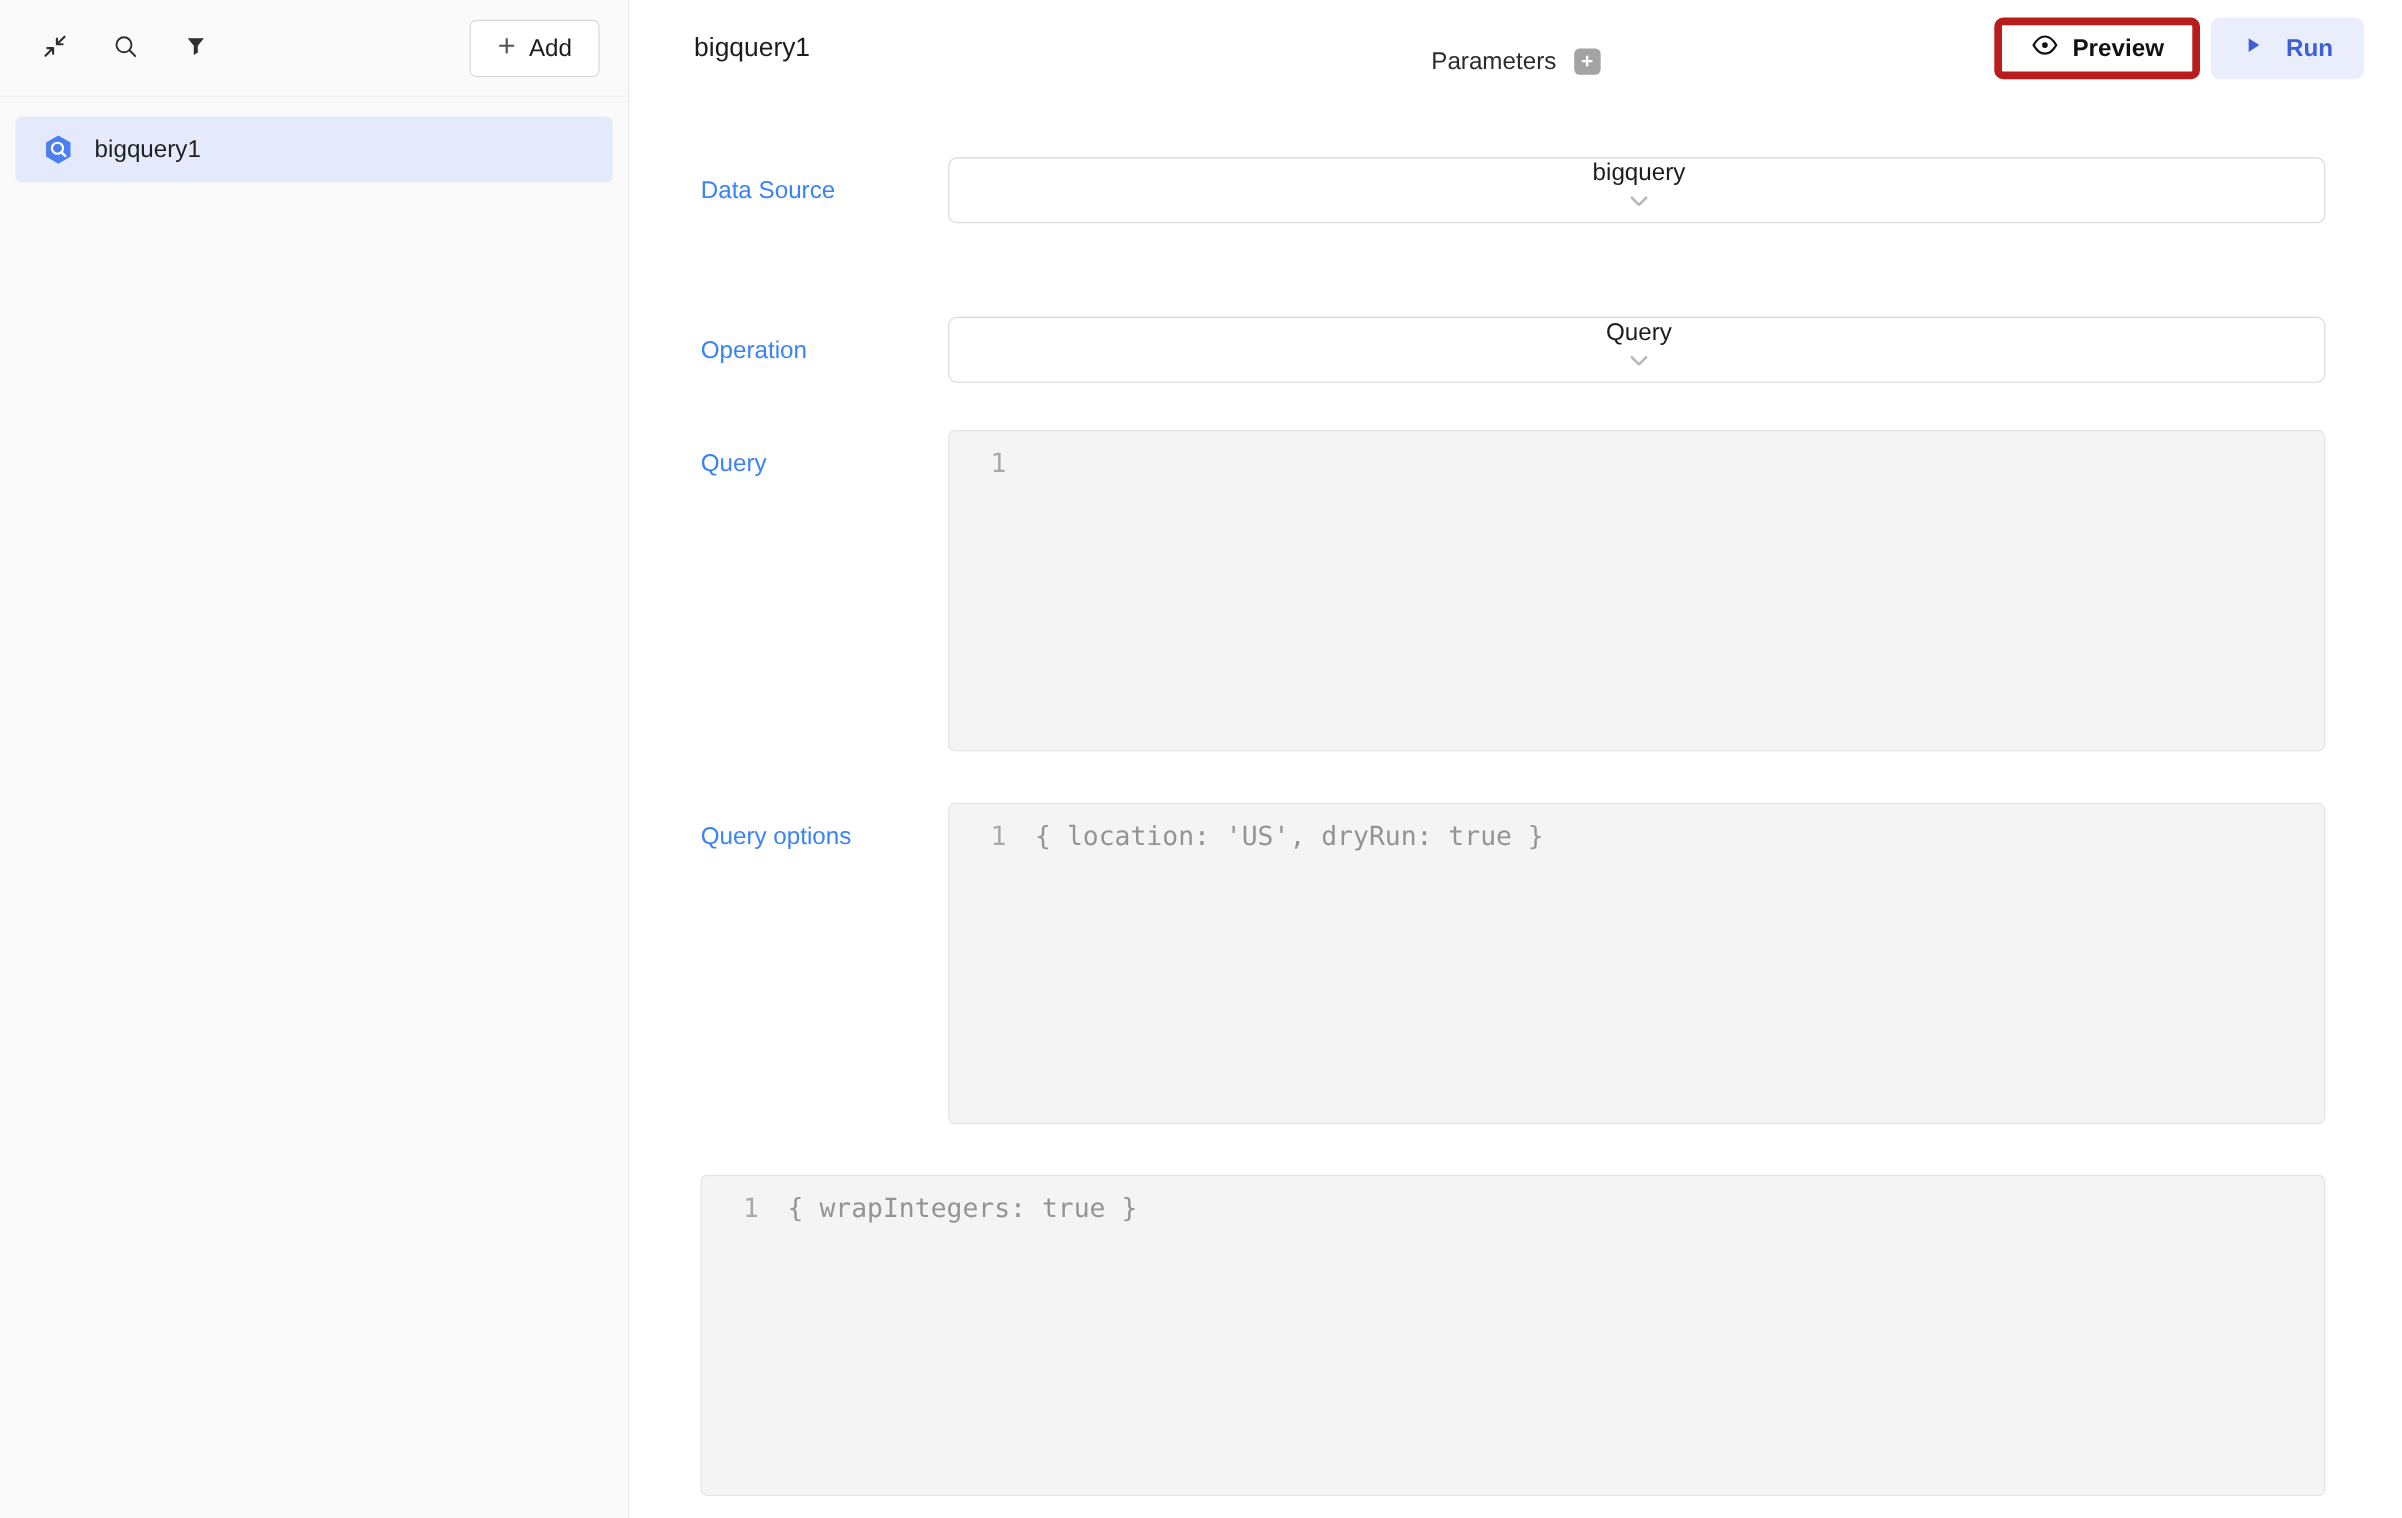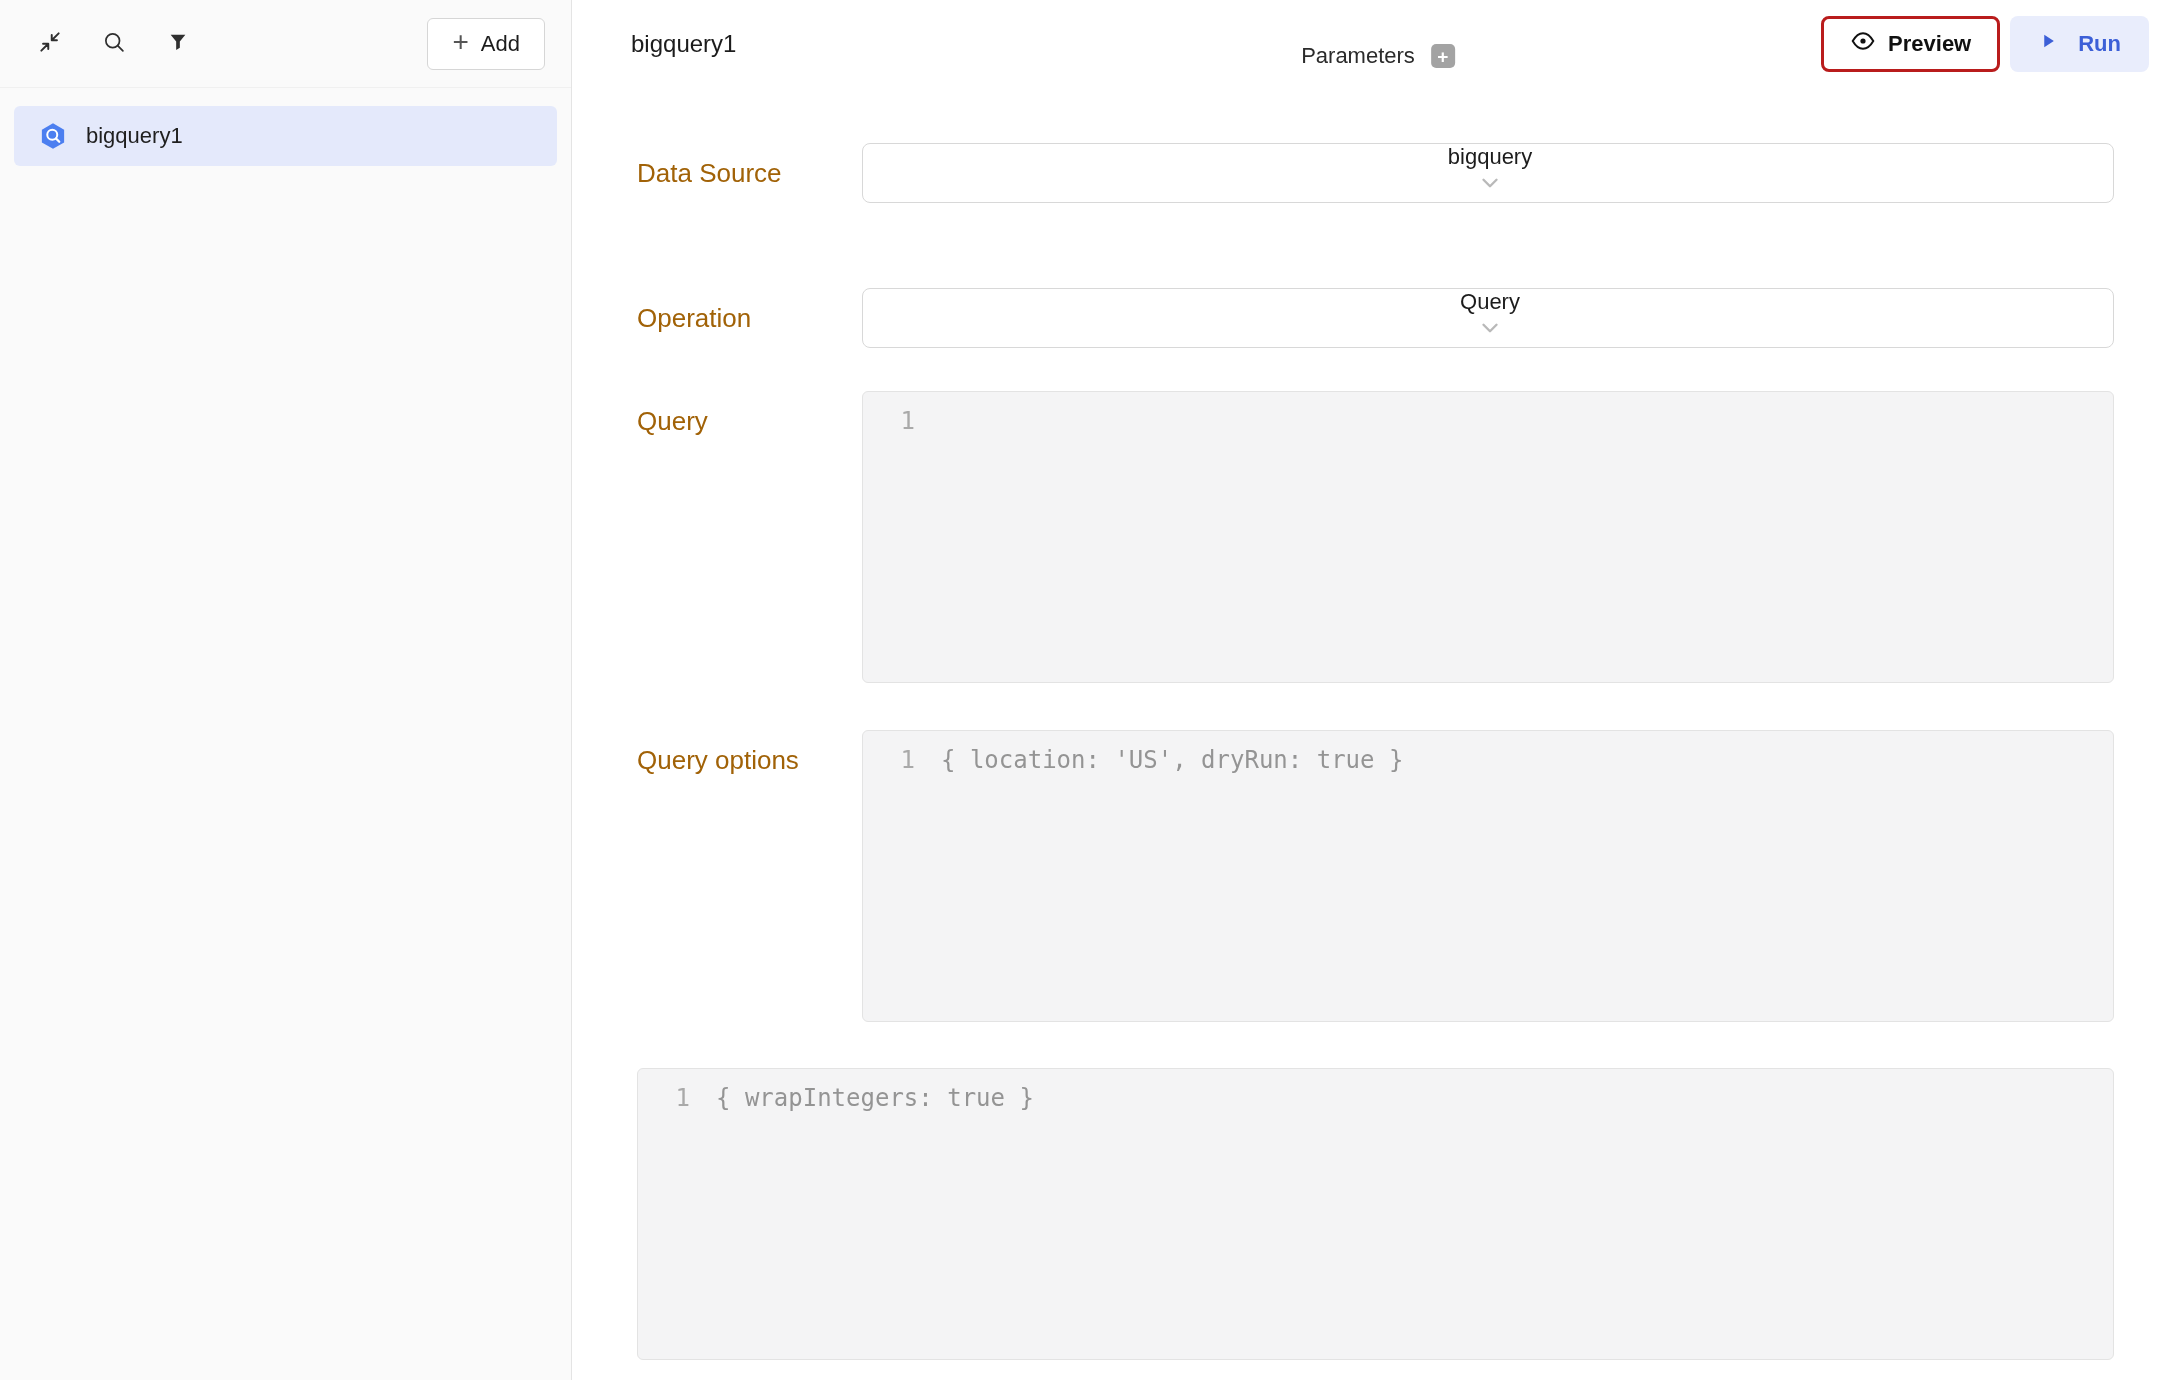--- a/index.html
+++ b/index.html
@@ -23,27 +23,27 @@
 
   
   .main { flex:1; display:flex; flex-direction:column; background:#fff; }
   .main-header { height:88px; min-height:88px; display:flex; align-items:center; padding:0 35px 0 59px; position:relative; }
   .main-title { font-size:24px; font-weight:500; color:#1c1c1c; }
   .params { position:absolute; left:50%; transform:translateX(-50%); display:flex; align-items:center; gap:16px;margin-top:24px; }
   .params-label { font-size:22px; font-weight:500; color:#2b2b2b; }
   .params-add { width:24px; height:24px; border-radius:5px; background:#a3a3a3; color:#fff; font-size:19px; line-height:1; display:flex; align-items:center; justify-content:center; font-weight:600; cursor:pointer; }
   .header-actions { margin-left:auto; display:flex; gap:10px; }
   .btn { height:56px; border-radius:8px; display:flex; align-items:center; gap:12px; font-size:22px; font-weight:600; cursor:pointer; font-family:inherit; }
-  .btn-preview { padding:0 26px; border:3px solid #b91c1c; background:#ffffff; color:#111111;text-align:right; }
+  .btn-preview { padding:0 26px; border:7px solid #b91c1c; background:#ffffff; color:#111111;text-align:right; }
   .btn-run { padding:0 28px; border:none; background:#e9edfc; color:#3c5fd7;gap:20px; }
 
   
   .content { flex:1; padding:55px 70px 0 65px; overflow:hidden; }
   .row { display:flex; align-items:flex-start; }
-  .row-label { width:180px; margin-right:45px; padding-top:10px; font-size:26px; line-height:40px; color:#a16207; }
+  .row-label { width:180px; margin-right:45px; padding-top:10px; font-size:22px; line-height:40px; color:#3b82f6; }
   .row-field { flex:1; min-width:0; }
   .mb1 { margin-bottom:85px; } .mb2 { margin-bottom:43px; } .mb3 { margin-bottom:47px; } .mb4 { margin-bottom:46px; }
 
   .select { height:60px; border:1px solid #d8d8d8; border-radius:8px; background:#ffffff; display:flex; align-items:center; justify-content:space-between; padding:0 22px 0 26px; font-size:22px; color:#1c1c1c; cursor:pointer;flex-direction:column; }
 
   .editor { min-height:292px; border:1px solid #e3e3e3; border-radius:6px; background:#f4f4f5; display:flex; align-items:flex-start; padding:10px 40px 10px 0; font-family:"DejaVu Sans Mono","Liberation Mono",monospace; font-size:24px; line-height:39px; cursor:text; }
   .editor-gutter { width:52px; min-width:52px; text-align:right; color:#a9a9a9; user-select:none; }
   .editor-code { flex:1; min-width:0; padding-left:26px; color:#949494; white-space:pre-wrap; overflow-wrap:break-word; }
 </style>
 </head>

